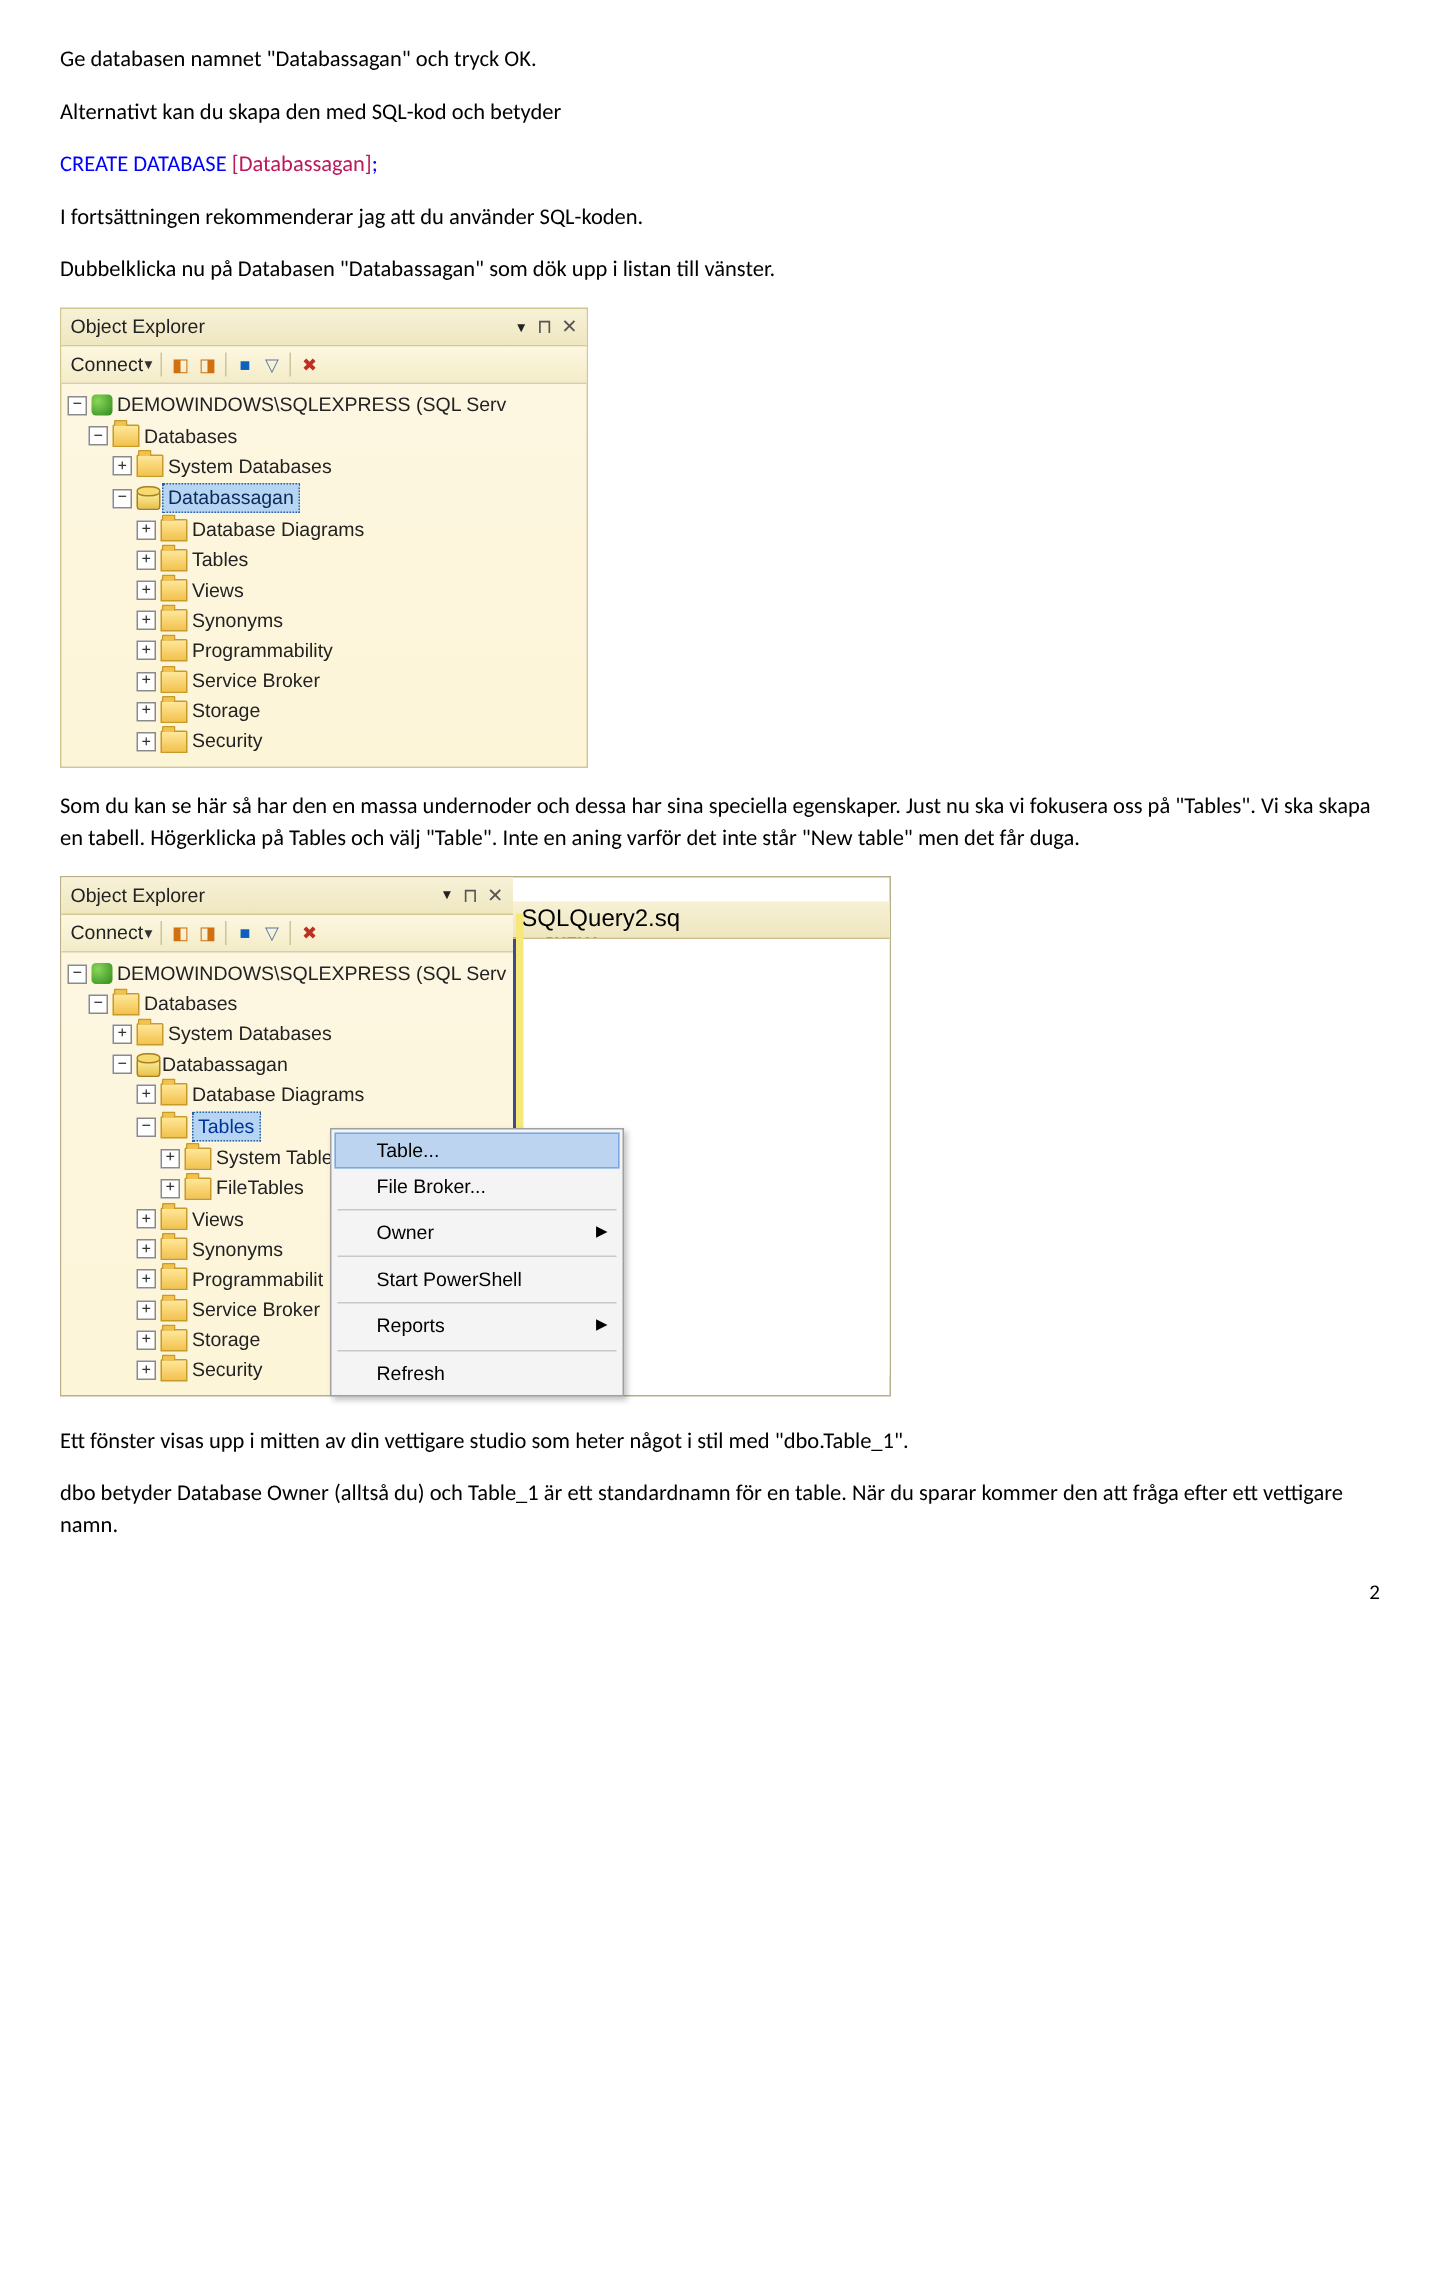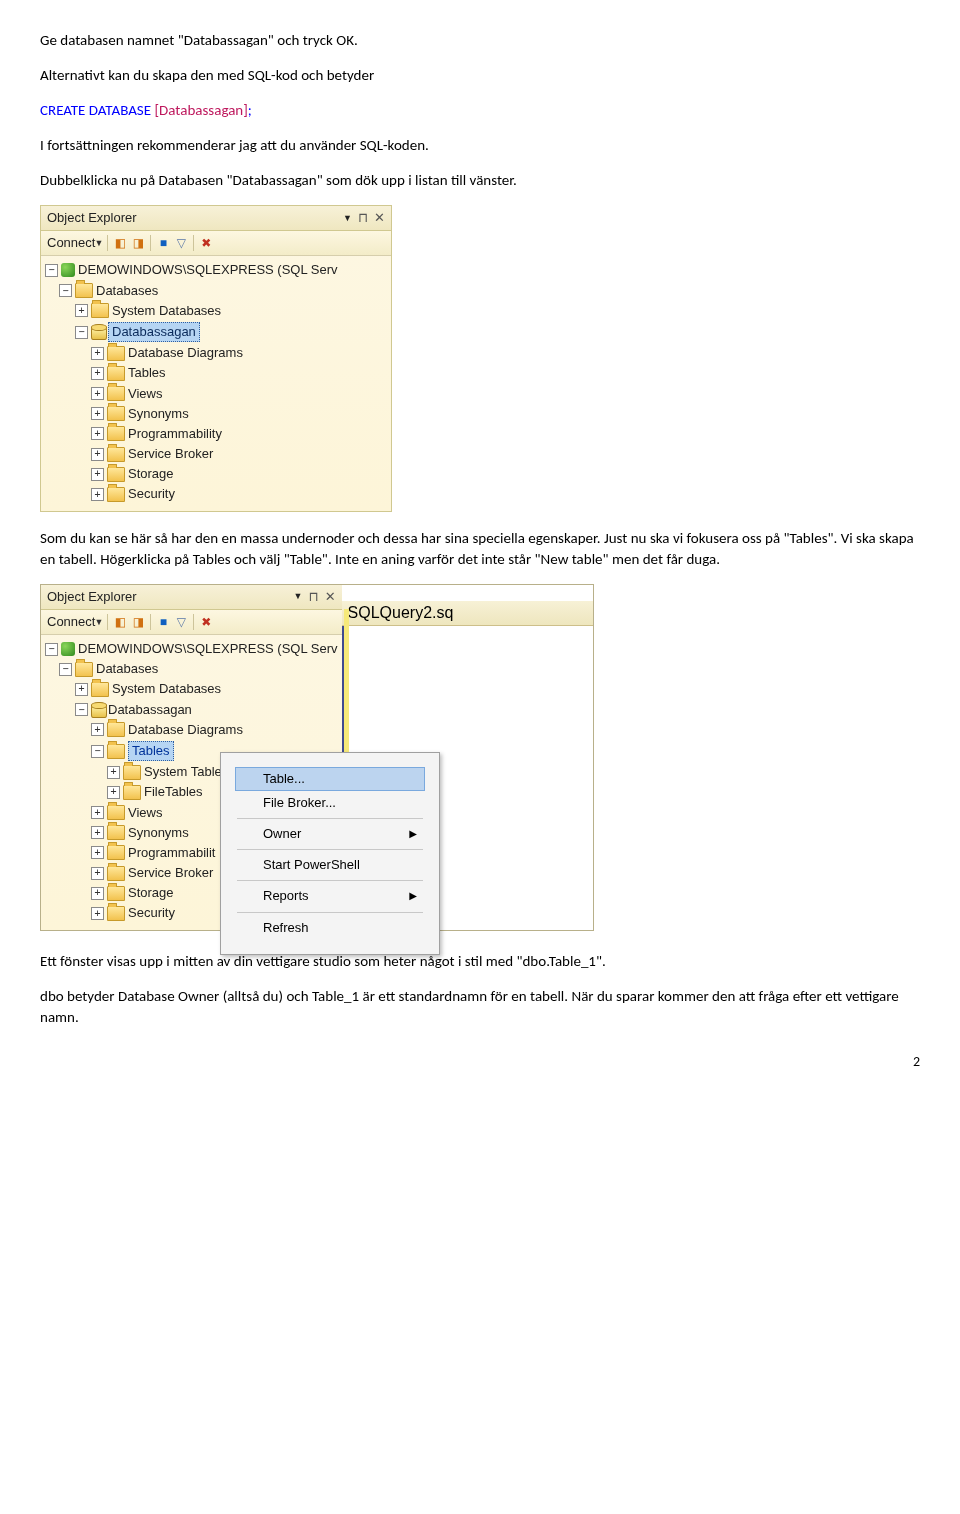--- a/index.html
+++ b/index.html
@@ -178,21 +178,21 @@
 .context-menu {
   position: absolute;
   left: 180px;
   top: 168px;
   background: #f4f4f4;
   border: 1px solid #a0a0a0;
   box-shadow: 2px 2px 4px rgba(0,0,0,.25);
   font-family: "Segoe UI", Tahoma, sans-serif;
   font-size: 13px;
   width: 190px;
-  padding: 14px;
+  padding: 2px;
 }
 .context-menu .mi {
   padding: 3px 22px 3px 28px;
   margin:0;
   position: relative;
 }
 .context-menu .mi.hover {
   background: #bcd4ef;
   border: 1px solid #7aa9de;
   padding: 2px 21px 2px 27px;
@@ -431,15 +431,15 @@
     <div class="mi">
       <span>Reports</span>
       <span class="arrow">▶</span>
     </div>
     <div class="divider"></div>
     <div class="mi">Refresh</div>
   </div>
 </div>
 
 <p>Ett fönster visas upp i mitten av din vettigare studio som heter något i stil med "dbo.Table_1".</p>
-<p>dbo betyder Database Owner (alltså du) och Table_1 är ett standardnamn för en tabell. När du sparar kommer den att fråga efter ett vettigare namn.</p>
+<p>dbo betyder Database Owner (alltså du) och Table_1 är ett standardnamn för en table. När du sparar kommer den att fråga efter ett vettigare namn.</p>
 
 <div class="page-num">2</div>
 
 </body></html>

